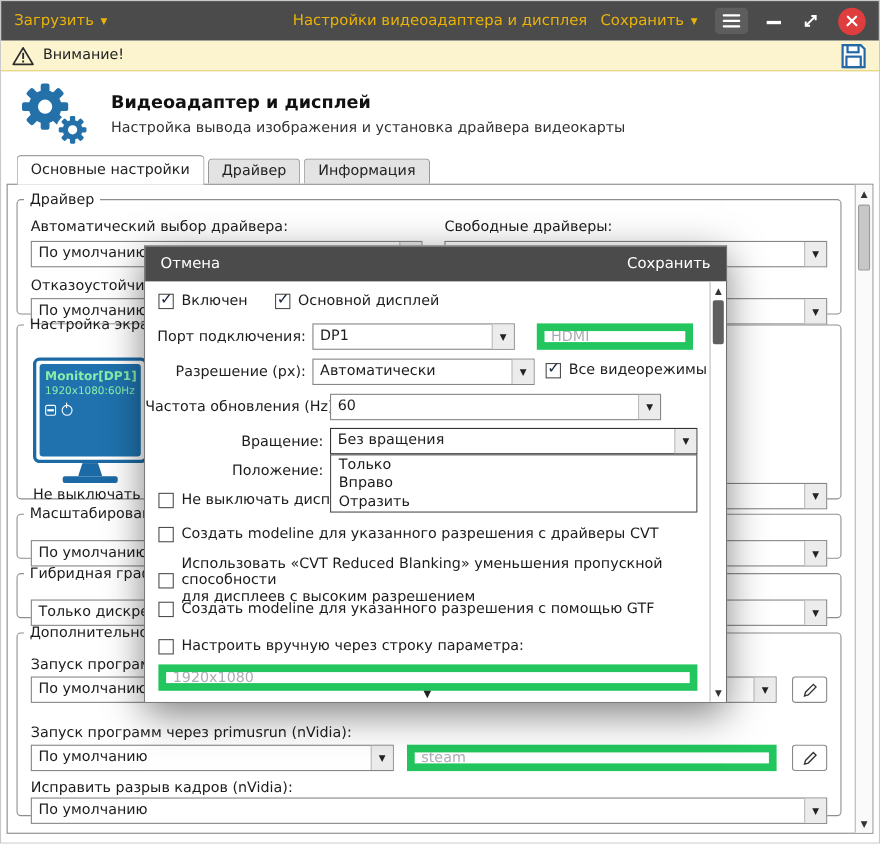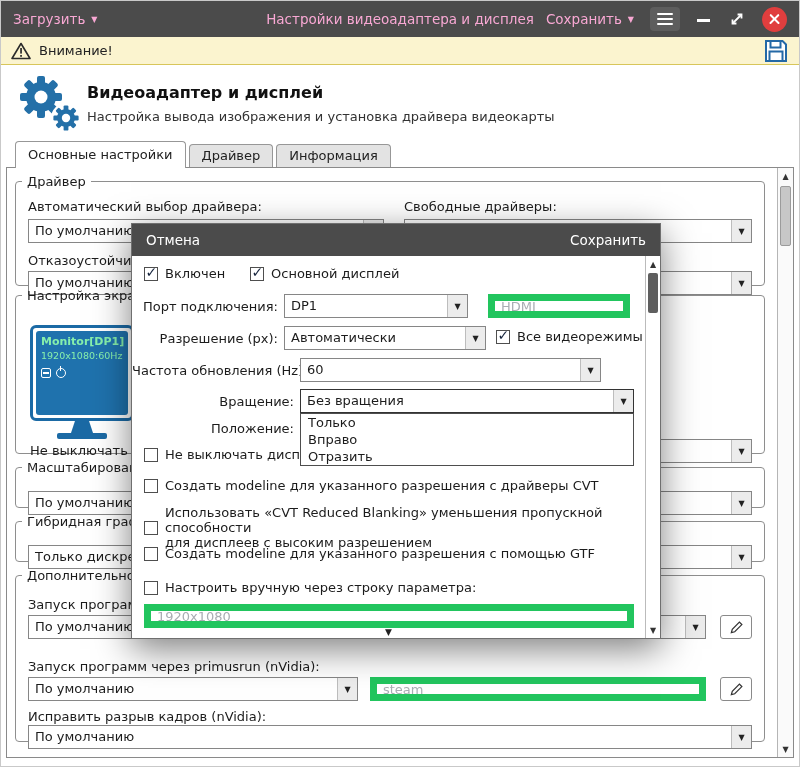--- a/index.html
+++ b/index.html
@@ -4,42 +4,42 @@
 <style>
   * { box-sizing: border-box; margin: 0; padding: 0; }
   html,body { width:800px; height:767px; }
   .app {
     position:relative; width:800px; height:767px; background:#fff;
     font-family:"DejaVu Sans", sans-serif; font-size:13px; color:#1c1c1c;
     overflow:hidden; border:1px solid #c9c9c9;
   }
   
   .titlebar { position:absolute; left:0; top:0; width:100%; height:36px;
-    background:#4b4b4b; color:#f9a8d4; display:flex; align-items:center; padding:16px 12px; }
+    background:#4b4b4b; color:#eab308; display:flex; align-items:center; padding:16px 12px; }
   .tb-title { position:absolute; left:0; right:0; text-align:center; font-size:13.5px; pointer-events:none; }
   .tb-btn { display:flex; align-items:center; gap:6px; cursor:pointer; font-size:13.5px; }
   .tb-right { margin-left:auto; display:flex; align-items:center; gap:16px; }
   .caret { font-size:8px; line-height:1; padding-top:2px; }
   .menu-btn { width:30px; height:24px; background:#5d5d5d; border-radius:4px;
     display:flex; flex-direction:column; justify-content:center; gap:3px; align-items:center; }
   .menu-btn i { display:block; width:16px; height:2px; background:#fff; border-radius:1px; }
   .min-btn { width:16px; height:24px; position:relative; }
   .min-btn::after { content:""; position:absolute; left:1px; top:12px; width:13px; height:2.5px; background:#fff; }
   .close-btn { width:25px; height:25px; border-radius:50%; background:#e03e3e; position:relative; }
   .close-btn::before, .close-btn::after { content:""; position:absolute; left:6px; top:11.5px; width:13px; height:2.4px; background:#fff; border-radius:1px; }
   .close-btn::before { transform:rotate(45deg); }
   .close-btn::after  { transform:rotate(-45deg); }
   
   .warnbar { position:absolute; left:0; top:36px; width:100%; height:28px; background:#fbf4cf;
     border-bottom:1px solid #d8c65a; display:flex; align-items:center; padding:0 10px; gap:8px; }
   .warn-text { font-size:13px; color:#222; }
   .floppy-btn { margin-left:auto; display:flex; align-items:center; cursor:pointer; }
   
   .appheader { position:absolute; left:0; top:64px; width:100%; height:76px; background:#fff;
-    display:flex; align-items:center; padding:0 14px; gap:6px; }
+    display:flex; align-items:center; padding:0 14px; gap:20px; }
   .ah-title { font-size:16px; font-weight:bold; color:#111; }
   .ah-sub { font-size:13px; color:#333; margin-top:7px; }
   
   .tabbar { position:absolute; left:0; top:140px; width:100%; height:26px; display:flex; align-items:flex-end; padding-left:14px; gap:3px; }
   .tab { height:23px; padding:3px 12px 0; background:#e3e3e3; border:1px solid #979797; border-bottom:none;
     border-radius:4px 4px 0 0; font-size:13px; color:#222; cursor:pointer; }
   .tab.active { height:27px; padding-top:5px; background:#fff; position:relative; z-index:5; margin-bottom:-1px; }
   
   .content { position:absolute; left:5px; right:5px; top:166px; height:591px; background:#fff; border:1px solid #8a8a8a; z-index:1; }
   fieldset { position:absolute; left:8px; right:28px; border:1px solid #8e8e8e; border-radius:4px; background:#fff; }

